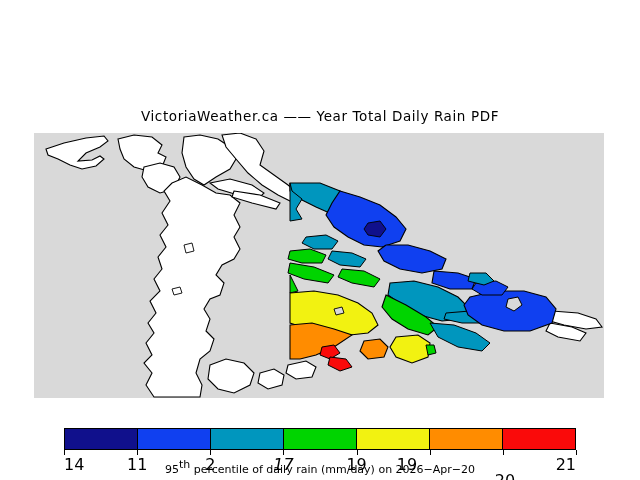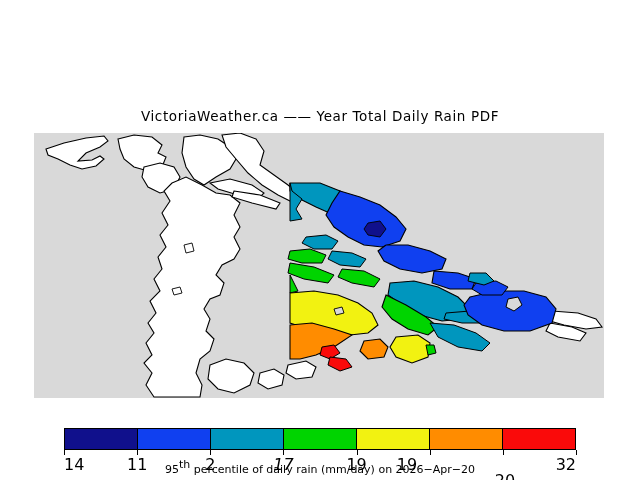--- a/index.html
+++ b/index.html
@@ -200,17 +200,17 @@
       <div class="tick" style="left: 512px;"></div>
     </div>
   <div id="cbar-labels">
       <div class="tick-label" style="transform: translateX(0px); left: 64px;">14</div>
       <div class="tick-label" style="left: 137.143px;">11</div>
       <div class="tick-label" style="left: 210.286px;">2</div>
       <div class="tick-label" style="left: 283.429px; font-style: italic;">17</div>
       <div class="tick-label" style="left: 356.571px;">19</div>
       <div class="tick-label" style="left: 407px;">19</div>
       <div class="tick-label" style="left: 505px; margin-top: 16px;">20</div>
-      <div class="tick-label" style="transform: translateX(-100%); left: 576px;">32</div>
+      <div class="tick-label" style="transform: translateX(-100%); left: 576px;">21</div>
     </div>
   <div id="cbar-caption">95<sup>th</sup> percentile of daily rain (mm/day) on 2026−Apr−20</div>
 
 </div>
 
 </body></html>

